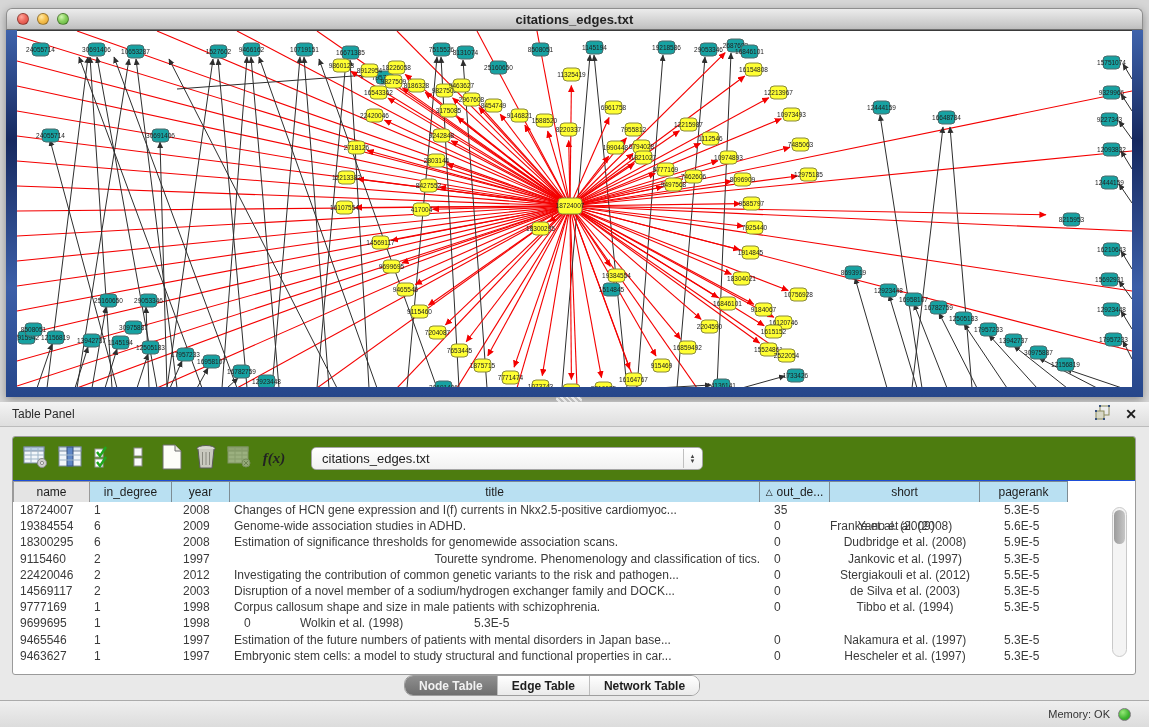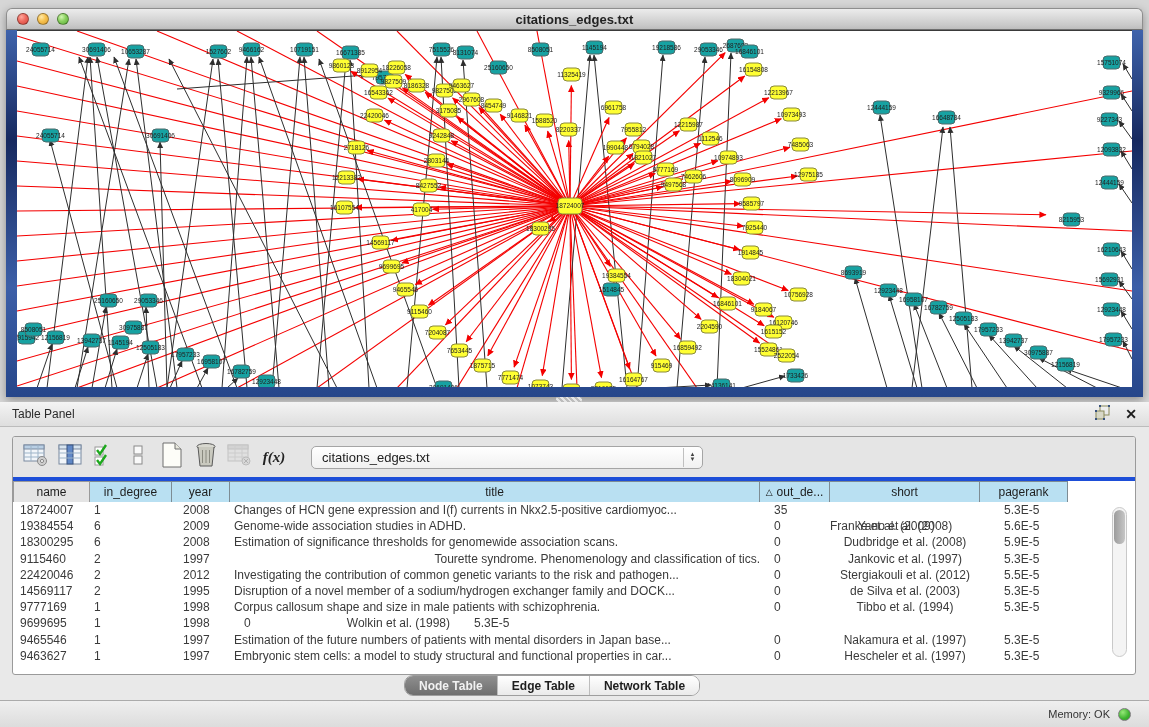--- a/index.html
+++ b/index.html
@@ -33,21 +33,21 @@
   
   #table-panel { position:absolute; left:0; top:402px; width:1149px; height:298px; background:#e9e9e9; }
   .tp-header { height:25px; background:linear-gradient(#f4f4f4,#dedede); border-bottom:1px solid #bcbcbc;
     display:flex; align-items:center; padding:0 12px; font-size:12px; color:#2a2a2a; }
   .tp-header .spacer { flex:1; }
   .tp-icons { display:flex; align-items:center; gap:14px; }
   .tp-icons .x { font-size:14px; font-weight:bold; color:#1c1c1c; cursor:default; line-height:1; }
 
   .tp-box { position:absolute; left:12px; top:34px; width:1124px; height:239px;
     border:1px solid #9a9a9a; border-radius:3px; background:#ffffff; overflow:hidden; }
-  .tp-toolbar { height:44px; background:#e5e5e5; border-bottom:4px solid #1d4ed8;
+  .tp-toolbar { height:44px; background:#4d7c0f; border-bottom:1px solid #1d4ed8;
     display:flex; align-items:center; padding-left:8px; }
   .tbtn { width:30px; height:30px; display:flex; align-items:center; justify-content:center; margin-right:4px; }
   .fx { font-size:15px; font-style:italic; font-weight:bold; color:#222; font-family:"Liberation Serif",serif; }
   .combo { margin-left:18px; width:392px; height:23px; background:linear-gradient(#ffffff,#f1f1f1);
     border:1px solid #a5a5a5; border-radius:5px; display:flex; align-items:center;
     font-size:13px; color:#222; padding-left:10px; position:relative; }
   .combo .steppers { position:absolute; right:1px; top:1px; bottom:1px; width:18px; border-left:1px solid #c0c0c0;
     display:flex; flex-direction:column; align-items:center; justify-content:center; font-size:6px; color:#444; line-height:5px; }
 
   .tbl { position:relative; }
@@ -686,41 +686,41 @@
             <div class="tcell" style="width: 82px; padding-left: 4px; text-align: left;">2</div>
             <div class="tcell" style="width: 58px; padding-left: 11px; text-align: left;">2012</div>
             <div class="tcell" style="width: 530px; padding-left: 4px; text-align: left;">Investigating the contribution of common genetic variants to the risk and pathogen...</div>
             <div class="tcell" style="width: 70px; padding-left: 14px; text-align: left;">0</div>
             <div class="tcell" style="width: 150px; padding-left: 0px; text-align: center;">Stergiakouli et al. (2012)</div>
             <div class="tcell" style="width: 88px; padding-left: 24px; text-align: left;">5.5E-5</div>
           </div>
           <div class="trow">
             <div class="tcell" style="width: 77px; padding-left: 7px; text-align: left;">14569117</div>
             <div class="tcell" style="width: 82px; padding-left: 4px; text-align: left;">2</div>
-            <div class="tcell" style="width: 58px; padding-left: 11px; text-align: left;">1995</div>
+            <div class="tcell" style="width: 58px; padding-left: 11px; text-align: left;">2003</div>
             <div class="tcell" style="width: 530px; padding-left: 4px; text-align: left;">Disruption of a novel member of a sodium/hydrogen exchanger family and DOCK...</div>
             <div class="tcell" style="width: 70px; padding-left: 14px; text-align: left;">0</div>
             <div class="tcell" style="width: 150px; padding-left: 0px; text-align: center;">de Silva et al. (2003)</div>
             <div class="tcell" style="width: 88px; padding-left: 24px; text-align: left;">5.3E-5</div>
           </div>
           <div class="trow">
             <div class="tcell" style="width: 77px; padding-left: 7px; text-align: left;">9777169</div>
             <div class="tcell" style="width: 82px; padding-left: 4px; text-align: left;">1</div>
             <div class="tcell" style="width: 58px; padding-left: 11px; text-align: left;">1998</div>
             <div class="tcell" style="width: 530px; padding-left: 4px; text-align: left;">Corpus callosum shape and size in male patients with schizophrenia.</div>
             <div class="tcell" style="width: 70px; padding-left: 14px; text-align: left;">0</div>
             <div class="tcell" style="width: 150px; padding-left: 0px; text-align: center;">Tibbo et al. (1994)</div>
             <div class="tcell" style="width: 88px; padding-left: 24px; text-align: left;">5.3E-5</div>
           </div>
           <div class="trow">
             <div class="tcell" style="width: 77px; padding-left: 7px; text-align: left;">9699695</div>
             <div class="tcell" style="width: 82px; padding-left: 4px; text-align: left;">1</div>
             <div class="tcell" style="width: 58px; padding-left: 11px; text-align: left;">1998</div>
             <div class="tcell" style="width: 70px; padding-left: 14px; text-align: left;">0</div>
-            <div class="tcell" style="width: 150px; padding-left: 0px; text-align: right;">Wolkin et al. (1998)</div>
+            <div class="tcell" style="width: 150px; padding-left: 0px; text-align: left;">Wolkin et al. (1998)</div>
             <div class="tcell" style="width: 88px; padding-left: 24px; text-align: left;">5.3E-5</div>
           </div>
           <div class="trow">
             <div class="tcell" style="width: 77px; padding-left: 7px; text-align: left;">9465546</div>
             <div class="tcell" style="width: 82px; padding-left: 4px; text-align: left;">1</div>
             <div class="tcell" style="width: 58px; padding-left: 11px; text-align: left;">1997</div>
             <div class="tcell" style="width: 530px; padding-left: 4px; text-align: left;">Estimation of the future numbers of patients with mental disorders in Japan base...</div>
             <div class="tcell" style="width: 70px; padding-left: 14px; text-align: left;">0</div>
             <div class="tcell" style="width: 150px; padding-left: 0px; text-align: center;">Nakamura et al. (1997)</div>
             <div class="tcell" style="width: 88px; padding-left: 24px; text-align: left;">5.3E-5</div>

